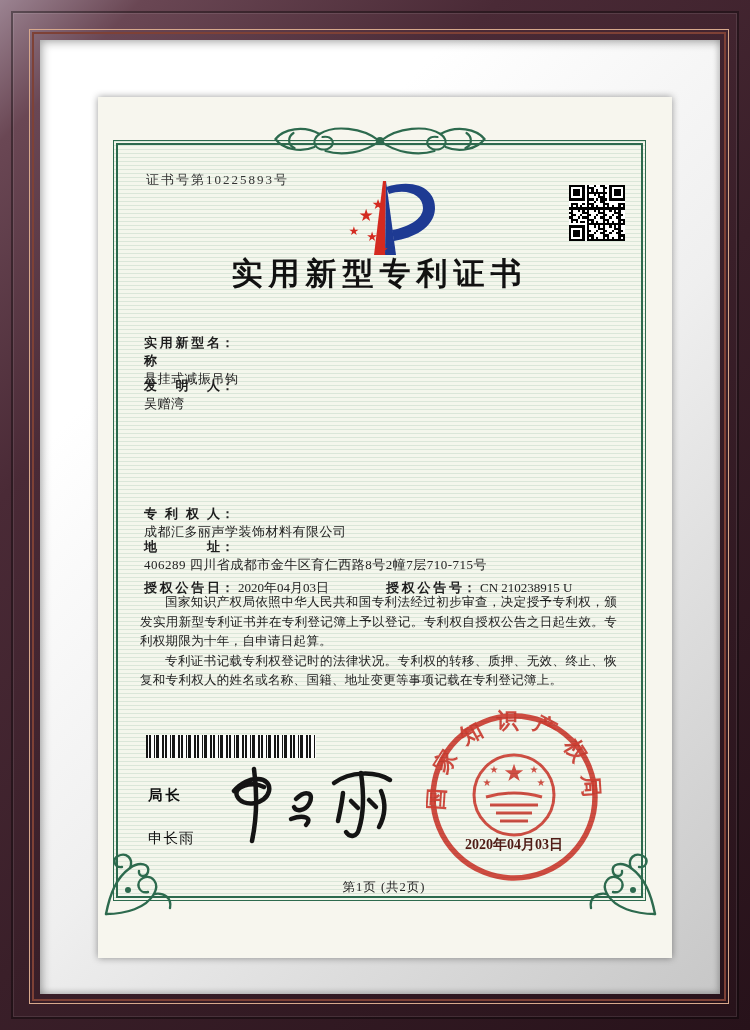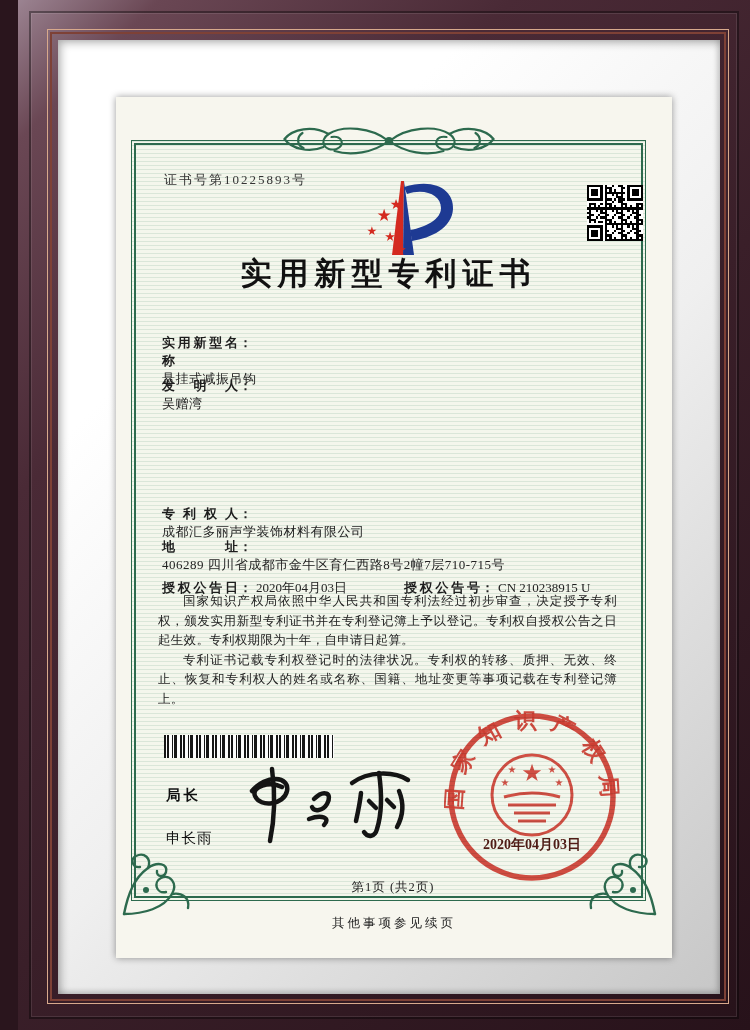--- a/index.html
+++ b/index.html
@@ -5,21 +5,20 @@
   html,body{margin:0;padding:0;}
   body{
     width:750px;height:1030px;position:relative;overflow:hidden;
     font-family:"Liberation Serif","DejaVu Serif",serif;
     background:#2a151d;
   }
   
   .frame{
     position:absolute;inset:0;
     background:linear-gradient(135deg,#9b8391 0%,#6a4754 8%,#4a2a36 28%,#3a1f29 55%,#27121a 100%);
-    margin-left:18px;
   }
   .frame-groove{
     position:absolute;inset:11px;
     border:2px solid rgba(0,0,0,.38);
     box-shadow:0 0 0 1px rgba(255,255,255,.10) inset;
   }
   .pin-outer{
     position:absolute;top:29px;left:29px;right:21px;bottom:26px;
     border:1px solid #d8a98c;
   }
@@ -72,21 +71,20 @@
     display:inline-block;width:76px;vertical-align:top;
     text-align:justify;text-align-last:justify;font-weight:600;color:#1d1d1d;
   }
   .fcolon{display:inline-block;margin:0 4px 0 1px;font-weight:600;}
   .fvalue{display:inline-block;width:398px;vertical-align:top;line-height:1.4;letter-spacing:.5px;}
   .pair1{display:inline-block;width:242px;vertical-align:top;}
   .legal{
     position:absolute;left:26px;right:28px;top:452px;
     font-size:12.5px;line-height:19.5px;color:#222;letter-spacing:.3px;
     text-align:justify;
-    font-family:Liberation Mono, monospace;
   }
   .legal p{margin:0;text-indent:2em;}
   .barcode{
     position:absolute;left:32px;top:594px;width:170px;height:23px;
     background:repeating-linear-gradient(90deg,
       #151515 0 2px,#fdfdfd 2px 3px,#151515 3px 5px,#fdfdfd 5px 8px,
       #151515 8px 9px,#fdfdfd 9px 10px,#151515 10px 13px,#fdfdfd 13px 16px);
   }
   .signer-title{position:absolute;left:34px;top:645px;font-size:14.5px;font-weight:700;color:#111;letter-spacing:3px;}
   .signer-name{position:absolute;left:34px;top:688px;font-size:14.5px;font-weight:400;color:#111;letter-spacing:1px;}
@@ -490,15 +488,14 @@
               <path d="M74 112 H102"></path>
             </g>
           </g>
           <text x="88" y="140" font-size="14" font-weight="bold" fill="#4a100a" text-anchor="middle">2020年04月03日</text>
         </svg>
       </div>
 
       <div class="page-info">第1页 (共2页)</div>
     </div>
 
-    <div class="footer-note">其他事项参见续页</div>
   </div>
 </div>
 
 </body></html>

